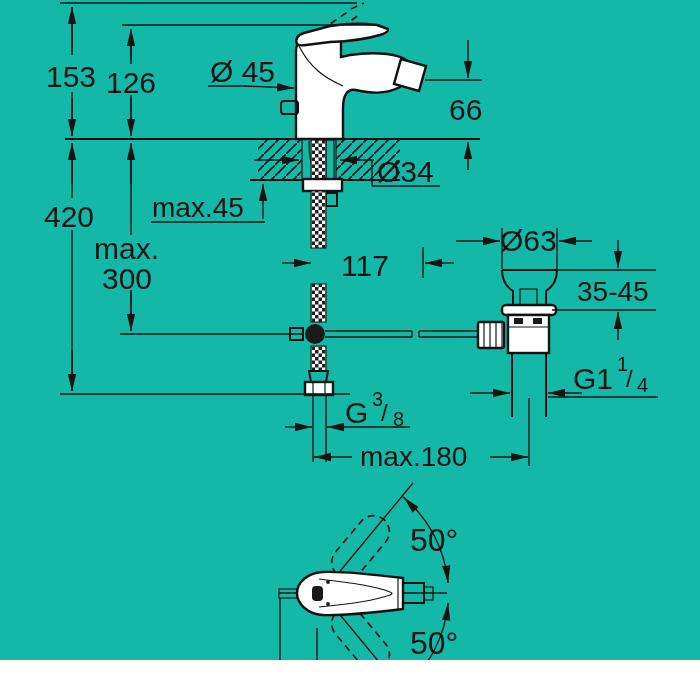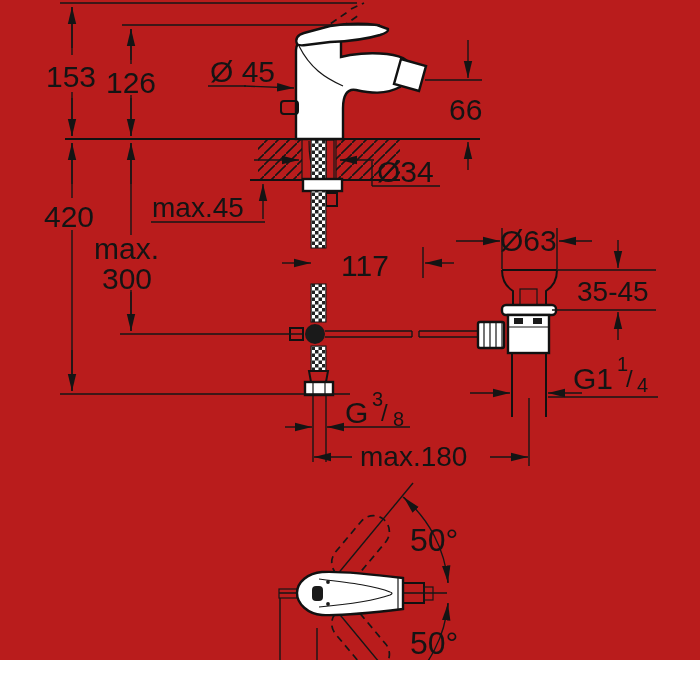--- a/index.html
+++ b/index.html
@@ -1,16 +1,16 @@
 <!DOCTYPE html>
 <html><head>
 <meta charset="utf-8">
 <style>
   html,body{margin:0;padding:0;background:#ffffff;}
-  .stage{position:relative;width:700px;height:660px;background:#b91c1c;overflow:hidden;}
+  .stage{position:relative;width:700px;height:660px;background:#14b8a6;overflow:hidden;}
   svg{display:block;}
   .dim{stroke:#161616;stroke-width:1.4;fill:none;}
   .edge{stroke:#111111;stroke-width:2;fill:none;}
   .heavy{stroke:#111111;stroke-width:2.4;fill:#ffffff;}
   .thin{stroke:#161616;stroke-width:1.2;fill:none;}
   .lbl{font-family:"Liberation Sans","DejaVu Sans",sans-serif;fill:#141414;}
   .s30{font-size:30px;}
   .s28{font-size:28px;}
   .s32{font-size:32px;}
   .s20{font-size:20px;}

